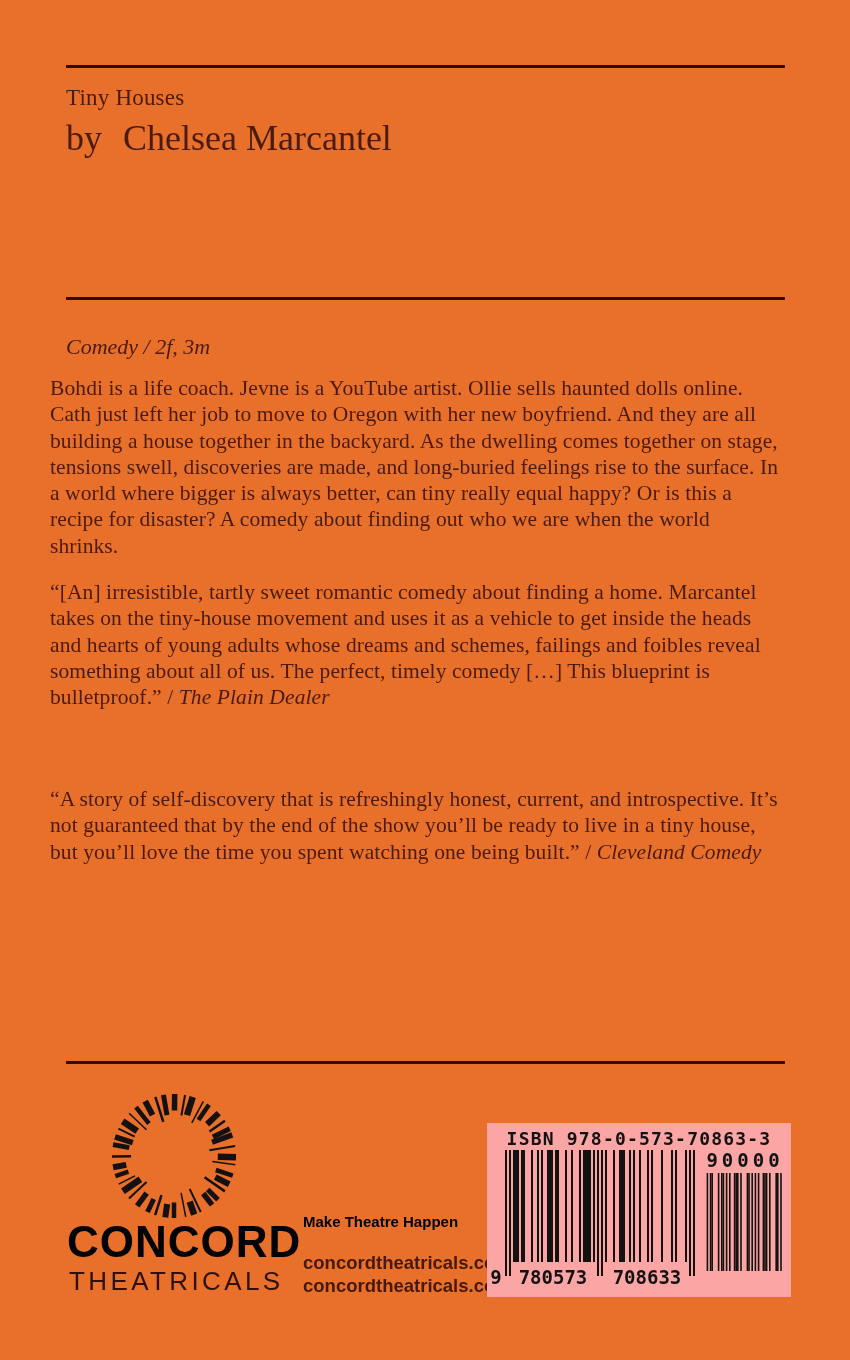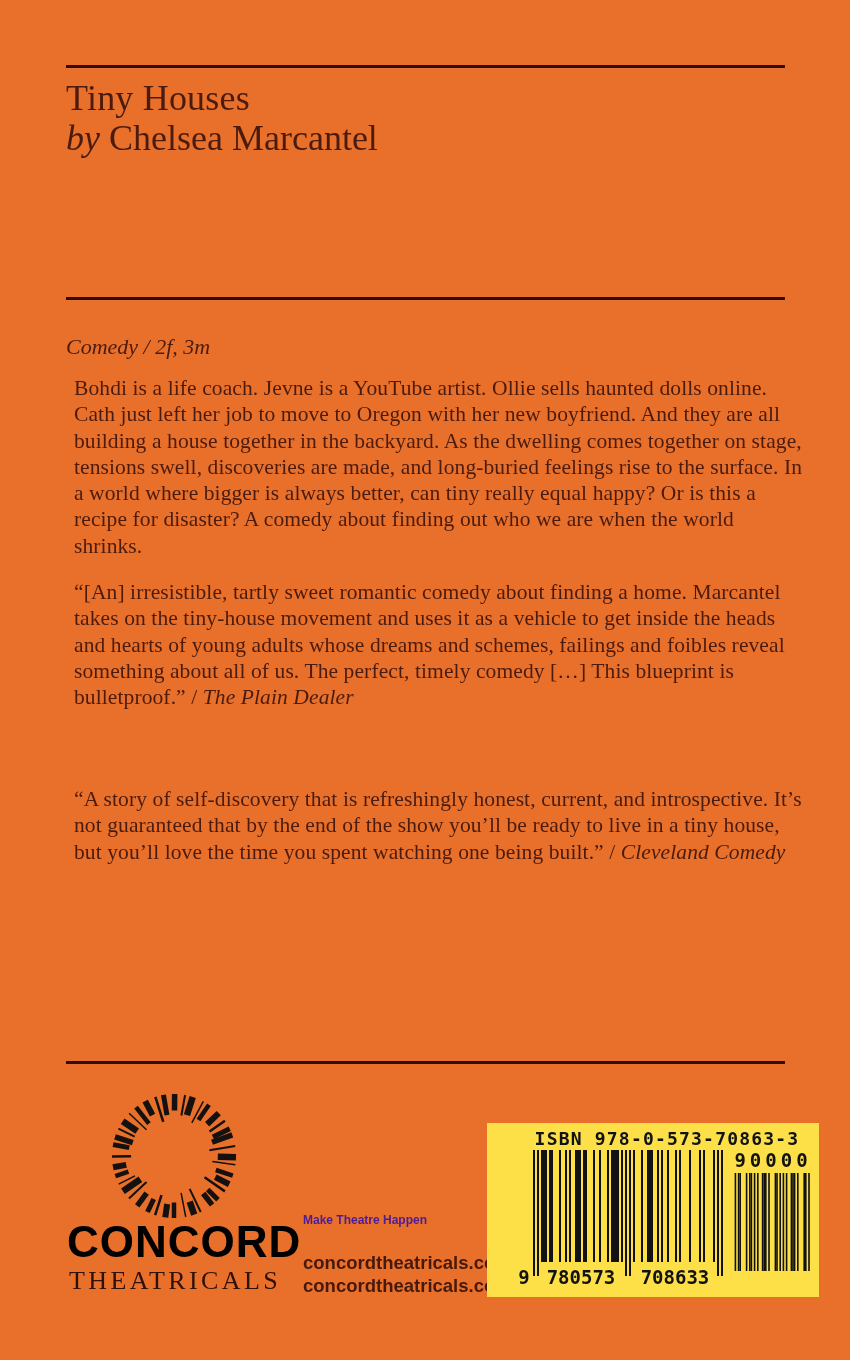--- a/index.html
+++ b/index.html
@@ -7,48 +7,48 @@
     position:relative; width:850px; height:1360px; overflow:hidden;
     background:#E8702B;
     font-family:"Liberation Serif", serif;
     color:#4A1B0E;
   }
   .rule{position:absolute; left:66px; width:719px; height:3px; background:#2E0F07;}
   .rule-top{top:65px;}
   .rule-mid{top:297px;}
   .rule-bottom{top:1061px;}
 
-  .title{position:absolute; left:66px; top:78px; font-size:36px; line-height:40px; font-weight:400; letter-spacing:.2px;text-align:right;}
+  .title{position:absolute; left:66px; top:78px; font-size:23px; line-height:40px; font-weight:400; letter-spacing:.2px;text-align:right;}
   .byline{position:absolute; left:66px; top:118px; font-size:36px; line-height:40px;}
-  .byline .prefix{font-style:italic; margin-right:9px;}
+  .byline .prefix{margin-right:21px;}
 
   .genre{position:absolute; left:66px; top:306px; font-size:22px; font-style:italic;margin-top:28px;}
 
-  .textblock{position:absolute; left:74px; width:730px; font-size:21.5px; line-height:26.3px; letter-spacing:.1px;}
+  .textblock{position:absolute; left:50px; width:730px; font-size:21.5px; line-height:26.3px; letter-spacing:.1px;}
   .synopsis{top:375px;}
   .quote1{top:579px;}
   .quote2{top:733px;}
   .quote3{top:786px;}
   .quote-source{font-style:italic;}
 
   .logo-svg{position:absolute; left:110px; top:1092px;}
 
   .concord{position:absolute; left:67px; top:1220px; font-family:"Liberation Sans", sans-serif;
     font-weight:bold; font-size:44px; line-height:44px; letter-spacing:1px; color:#000000;}
-  .theatricals{position:absolute; left:69px; top:1266px; font-family:Liberation Serif, serif;
+  .theatricals{position:absolute; left:69px; top:1266px; font-family:Liberation Sans, sans-serif;
     font-weight:400; font-size:26px; letter-spacing:3.4px; color:#2F1109;}
 
   .tagline{position:absolute; left:303px; top:1213px; font-family:"Liberation Sans", sans-serif;
-    font-weight:bold; font-size:12px; color:#4c1d95;}
+    font-weight:bold; font-size:15px; color:#000000;}
   .url{position:absolute; left:303px; font-family:"Liberation Sans", sans-serif;
     font-weight:bold; font-size:18.5px; color:#47190C;}
   .url-com{top:1252px;}
   .url-uk{top:1275px;}
 
-  .barcode-panel{position:absolute; left:487px; top:1123px; width:304px; height:174px; background:#fde047;padding-left:28px;}
+  .barcode-panel{position:absolute; left:487px; top:1123px; width:304px; height:174px; background:#fca5a5;}
   .barcode-panel svg text{
     font-family:"DejaVu Sans Mono","Liberation Mono",monospace;
     font-weight:bold; fill:#121212;
   }
   .bc-isbn{font-size:18px; letter-spacing:1.2px;}
   .bc-price{font-size:19px; letter-spacing:4px;}
   .bc-digit{font-size:19px;}
 </style>
 </head>
 <body>

